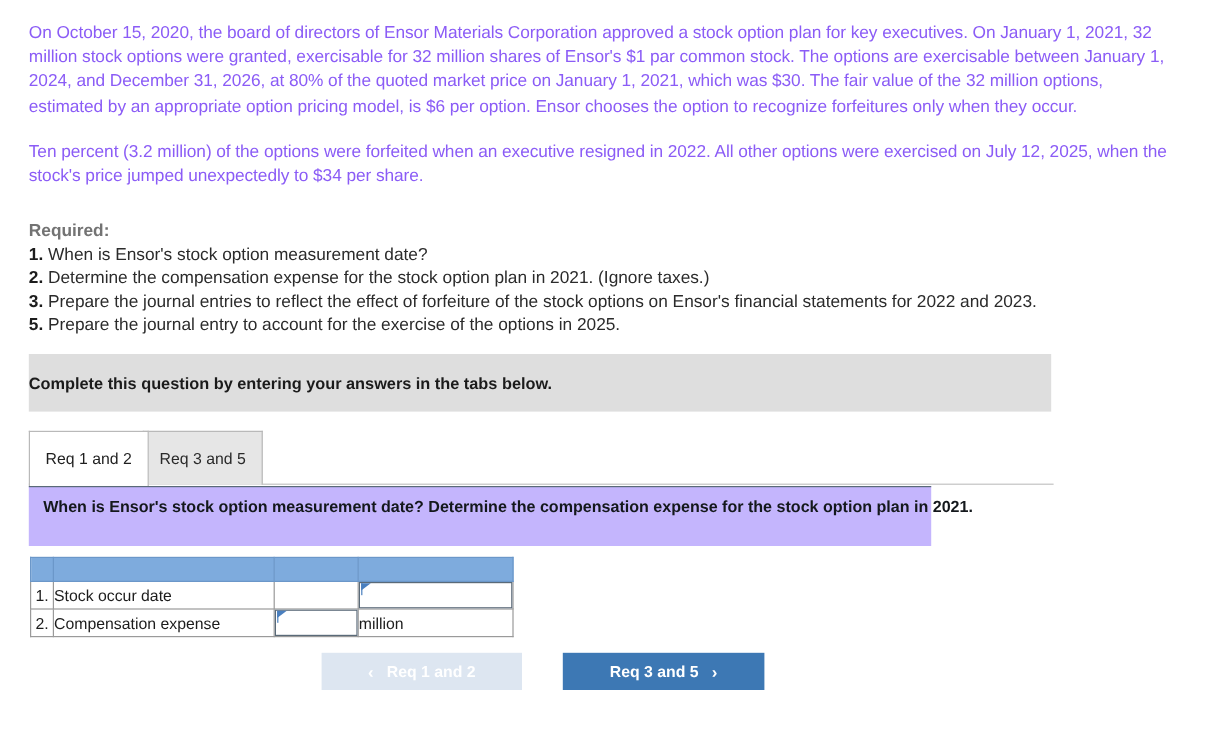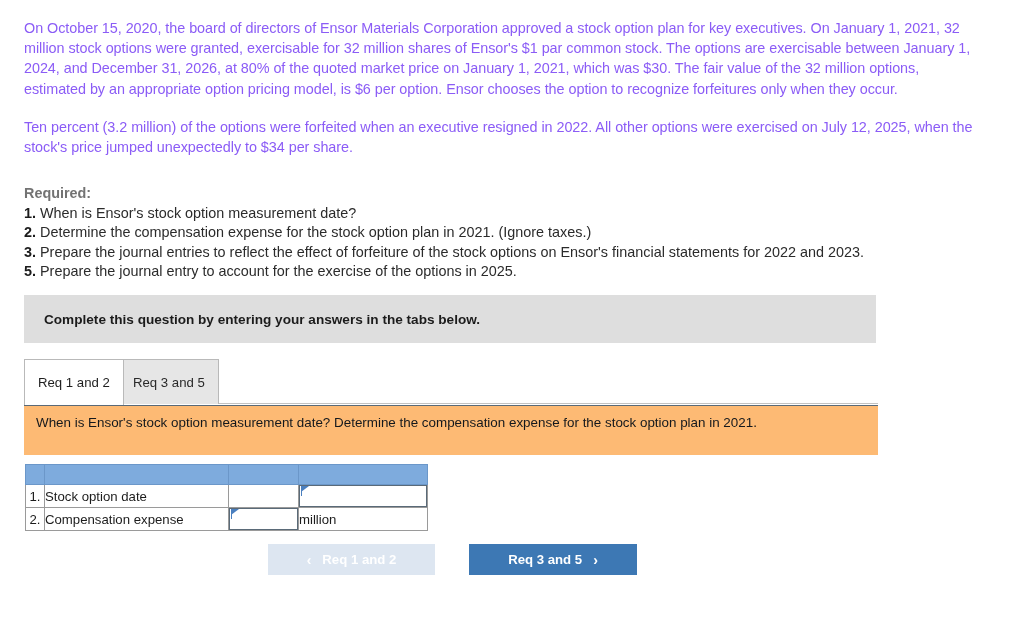--- a/index.html
+++ b/index.html
@@ -59,21 +59,20 @@
     position: absolute;
     left: 24px;
     top: 295px;
     width: 852px;
     height: 48px;
     background: #dedede;
     display: flex;
     align-items: center;
   }
   .banner-text {
-    margin-left: 20px;
     font-size: 13.6px;
     font-weight: bold;
     color: #1b1b1b;
   }
 
   
   .tabstrip {
     position: absolute;
     left: 24px;
     top: 359px;
@@ -112,25 +111,26 @@
     background: #e6e6e6;
     color: #2a2a2a;
     z-index: 2;
   }
 
   
   .instruction {
     position: absolute;
     left: 24px;
     top: 405px;
-    width: 854px;
+    width: 752px;
     height: 50px;
-    background: #fdba74;
+    background: #c4b5fd;
     border-top: 1px solid #5a6a78;
     padding: 8px 0 0 12px;
+    font-weight: bold;
   }
   .instr-line {
     font-size: 13.4px;
     line-height: 18.3px;
     color: #14181c;
     white-space: nowrap;
   }
   .instr-red { color: #a63232; }
 
   
@@ -290,21 +290,21 @@
   <tbody>
     <tr class="head">
       <td></td>
       <td></td>
       <td></td>
       <td></td>
     </tr>
 
     <tr>
       <td class="cell-num">1.</td>
-      <td class="cell-label">Stock option date</td>
+      <td class="cell-label">Stock occur date</td>
       <td class="cell-text"></td>
       <td class="cell-input tall">
         <div class="input-box">
           <span class="flag"></span>
         </div>
       </td>
     </tr>
 
     <tr>
       <td class="cell-num">2.</td>

